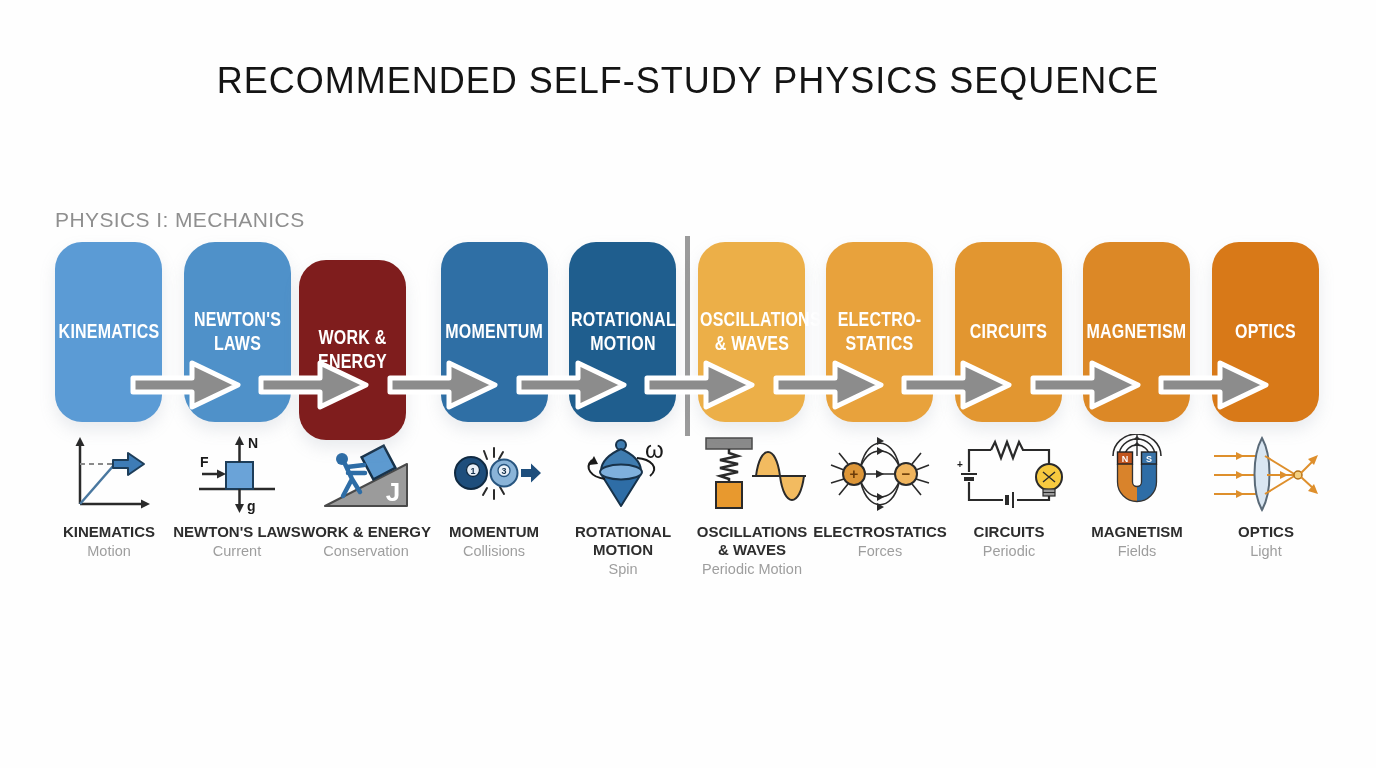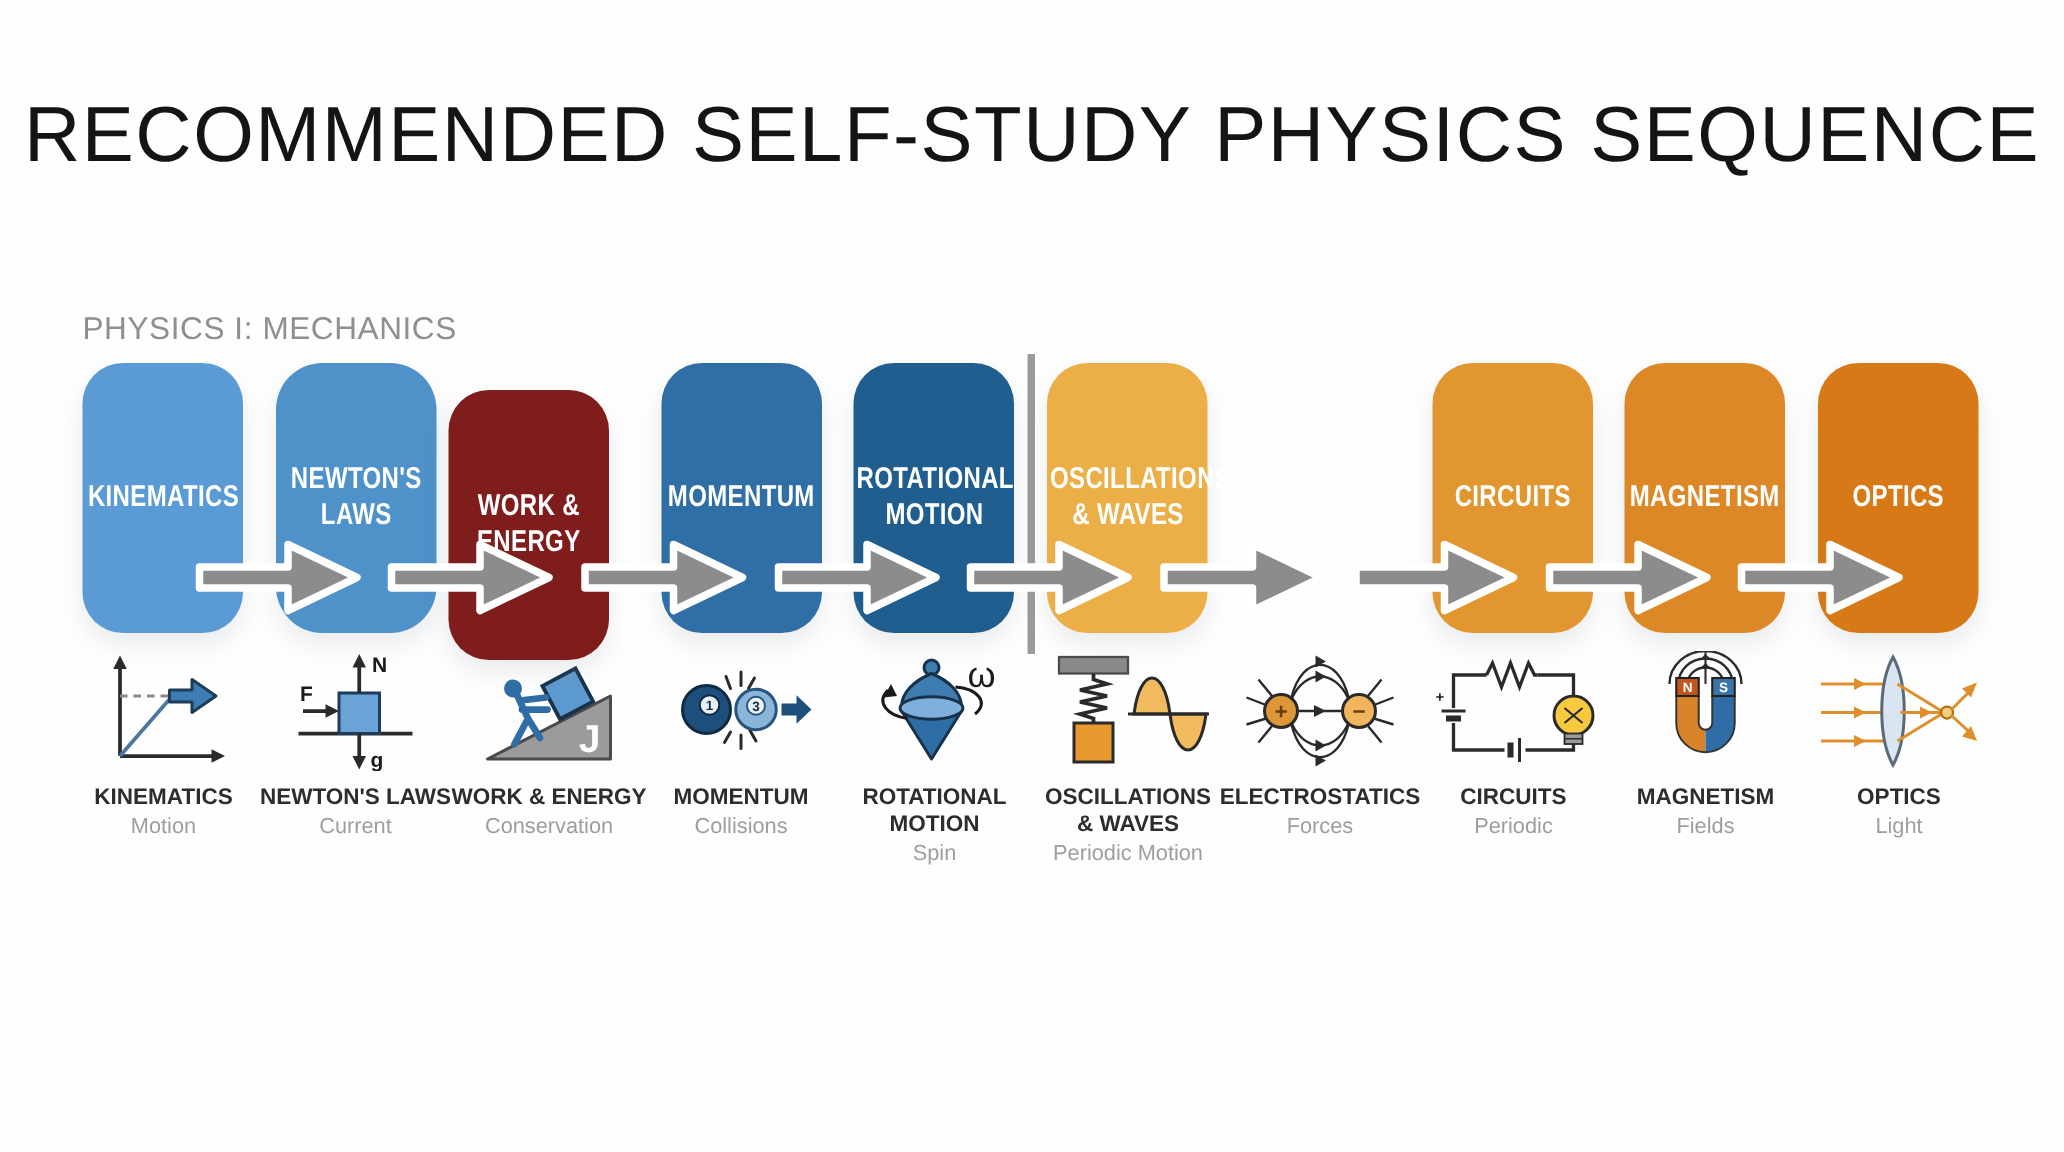--- a/index.html
+++ b/index.html
@@ -1,19 +1,19 @@
 <!DOCTYPE html>
 <html><head>
 <meta charset="utf-8">
 <style>
   html,body{margin:0;padding:0;background:#e9e9e9;}
   .stage{position:relative;width:1376px;height:768px;background:#fefefe;overflow:hidden;
          font-family:"Liberation Sans",sans-serif;}
   .title{position:absolute;top:60px;left:0;width:100%;text-align:center;
-         font-size:52px;font-weight:400;color:#141414;letter-spacing:1px;white-space:nowrap;}
+         font-size:36px;font-weight:400;color:#141414;letter-spacing:1px;white-space:nowrap;}
   .section-label{position:absolute;top:208px;font-size:21px;color:#8f8f8f;letter-spacing:.4px;text-align:center;}
   .section-label.s1{left:55px;}
   .section-label.s2{left:700px;}
   .divider{position:absolute;left:685px;top:236px;width:5px;height:200px;background:#9b9b9b;z-index:1;}
   .card{position:absolute;top:242px;width:107px;height:180px;border-radius:27px;z-index:2;
         display:flex;align-items:center;justify-content:center;
         box-shadow:0 8px 16px rgba(140,150,165,.18);}
   .card-label{color:#ffffff;font-weight:bold;font-size:20px;line-height:1.18;text-align:center;
         white-space:pre-line;transform:scaleX(.8);letter-spacing:.3px;display:block;width:130px;}
   .arrow{position:absolute;top:358px;z-index:3;line-height:0;}
@@ -50,20 +50,24 @@
       <span class="card-label">MOMENTUM</span>
     </div>
   <div class="card" style="left: 569px; background: rgb(31, 94, 142);">
       <span class="card-label">ROTATIONAL
 MOTION</span>
     </div>
   <div class="card" style="left: 698px; background: rgb(236, 175, 72);">
       <span class="card-label">OSCILLATIONS
 &amp; WAVES</span>
     </div>
+  <div class="card" style="left: 826px; background: rgb(232, 162, 60);">
+      <span class="card-label">ELECTRO-
+STATICS</span>
+    </div>
   <div class="card" style="left: 955px; background: rgb(226, 150, 48);">
       <span class="card-label">CIRCUITS</span>
     </div>
   <div class="card" style="left: 1083px; background: rgb(220, 136, 38);">
       <span class="card-label">MAGNETISM</span>
     </div>
   <div class="card" style="left: 1212px; background: rgb(216, 121, 24);">
       <span class="card-label">OPTICS</span>
     </div>
 

